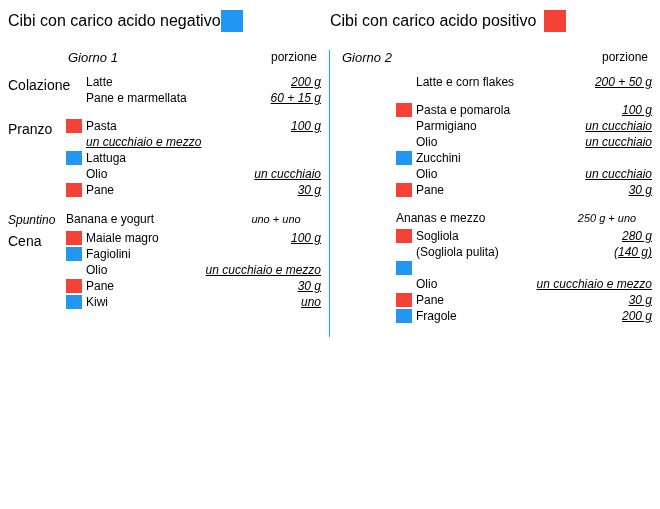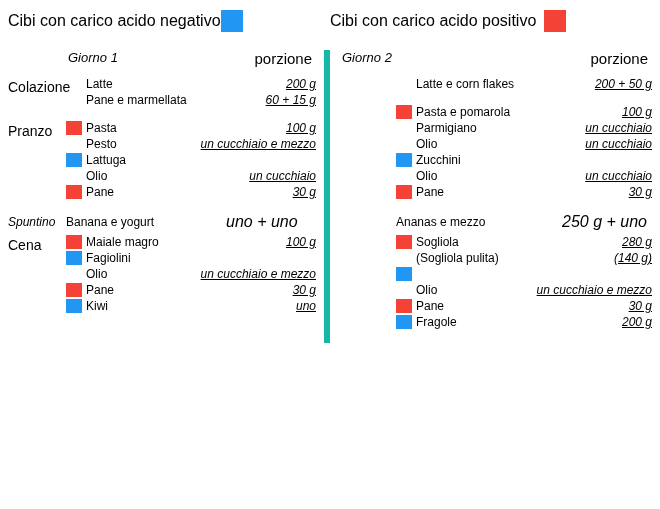--- a/index.html
+++ b/index.html
@@ -43,39 +43,39 @@
       display: inline-block;
       flex-shrink: 0;
     }
     .main {
       display: flex;
       flex: 1;
     }
     .column {
       width: 50%;
       padding-right: 8px;
-      border-right: 6px solid #14b8a6;
+      border-right: 1px solid #14b8a6;
     }
     .column.right {
       padding-right: 0;
       padding-left: 8px;
       border-right: none;
     }
     .col-header {
       display: flex;
       justify-content: space-between;
       margin-bottom: 10px;
       padding-left: 60px;
     }
     .col-header-day {
       font-style: italic;
       font-size: 13px;
     }
     .col-header-portion {
-      font-size: 15px;
+      font-size: 12px;
       padding-right: 4px;
     }
     .meal-section {
       display: flex;
       margin-bottom: 12px;
     }
     .meal-label {
       width: 58px;
       font-size: 14px;
       flex-shrink: 0;
@@ -130,23 +130,23 @@
       display: flex;
       align-items: center;
       width: 100%;
     }
     .snack-name {
       flex: 1;
       font-size: 12px;
     }
     .snack-portion {
       font-style: italic;
-      font-size: 16px;
+      font-size: 11px;
       min-width: 90px;
-      text-align: left;
+      text-align: center;
     }
   </style>
 </head>
 <body>
 
 <div class="page">
 
   <div class="header">
     <div class="header-left">
       <span class="header-title">Cibi con carico acido negativo</span>
@@ -185,21 +185,20 @@
       <div class="meal-section">
         <div class="meal-label">Pranzo</div>
         <div class="meal-items">
           <div class="meal-item">
             <span class="item-color-box" style="background:#F44336;"></span>
             <span class="item-name">Pasta</span>
             <span class="item-portion">100 g</span>
           </div>
           <div class="meal-item">
             <span class="item-color-box empty"></span>
-            <span class="item-name">Pesto</span>
             <span class="item-portion">un cucchiaio e mezzo</span>
           </div>
           <div class="meal-item">
             <span class="item-color-box" style="background:#2196F3;"></span>
             <span class="item-name">Lattuga</span>
             <span class="item-portion"></span>
           </div>
           <div class="meal-item">
             <span class="item-color-box empty"></span>
             <span class="item-name">Olio</span>

